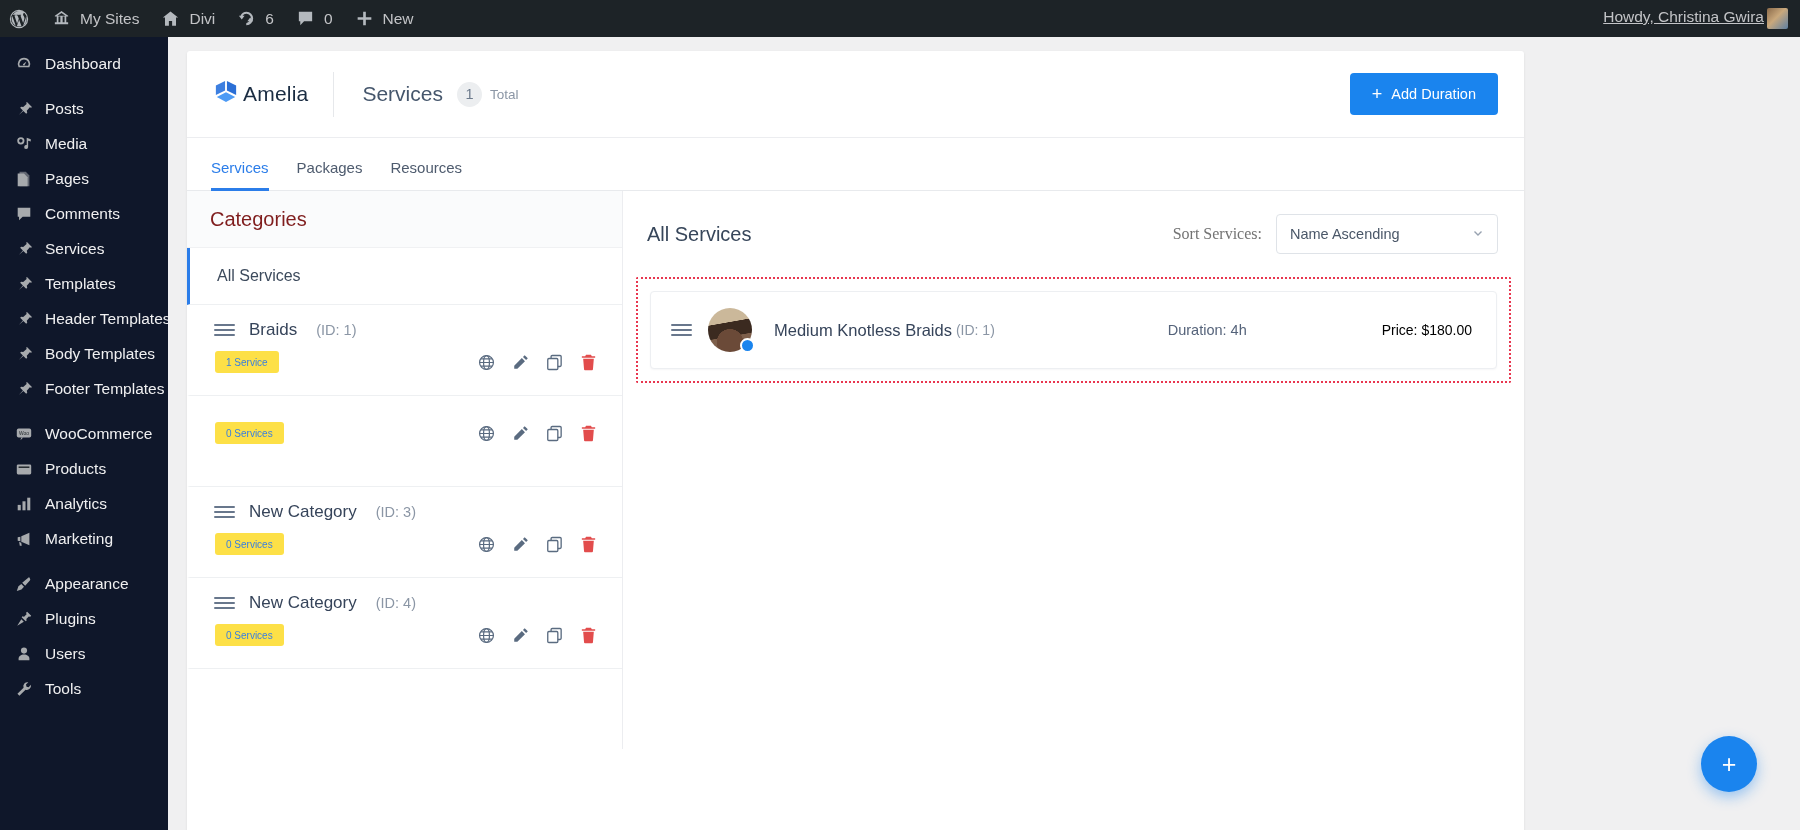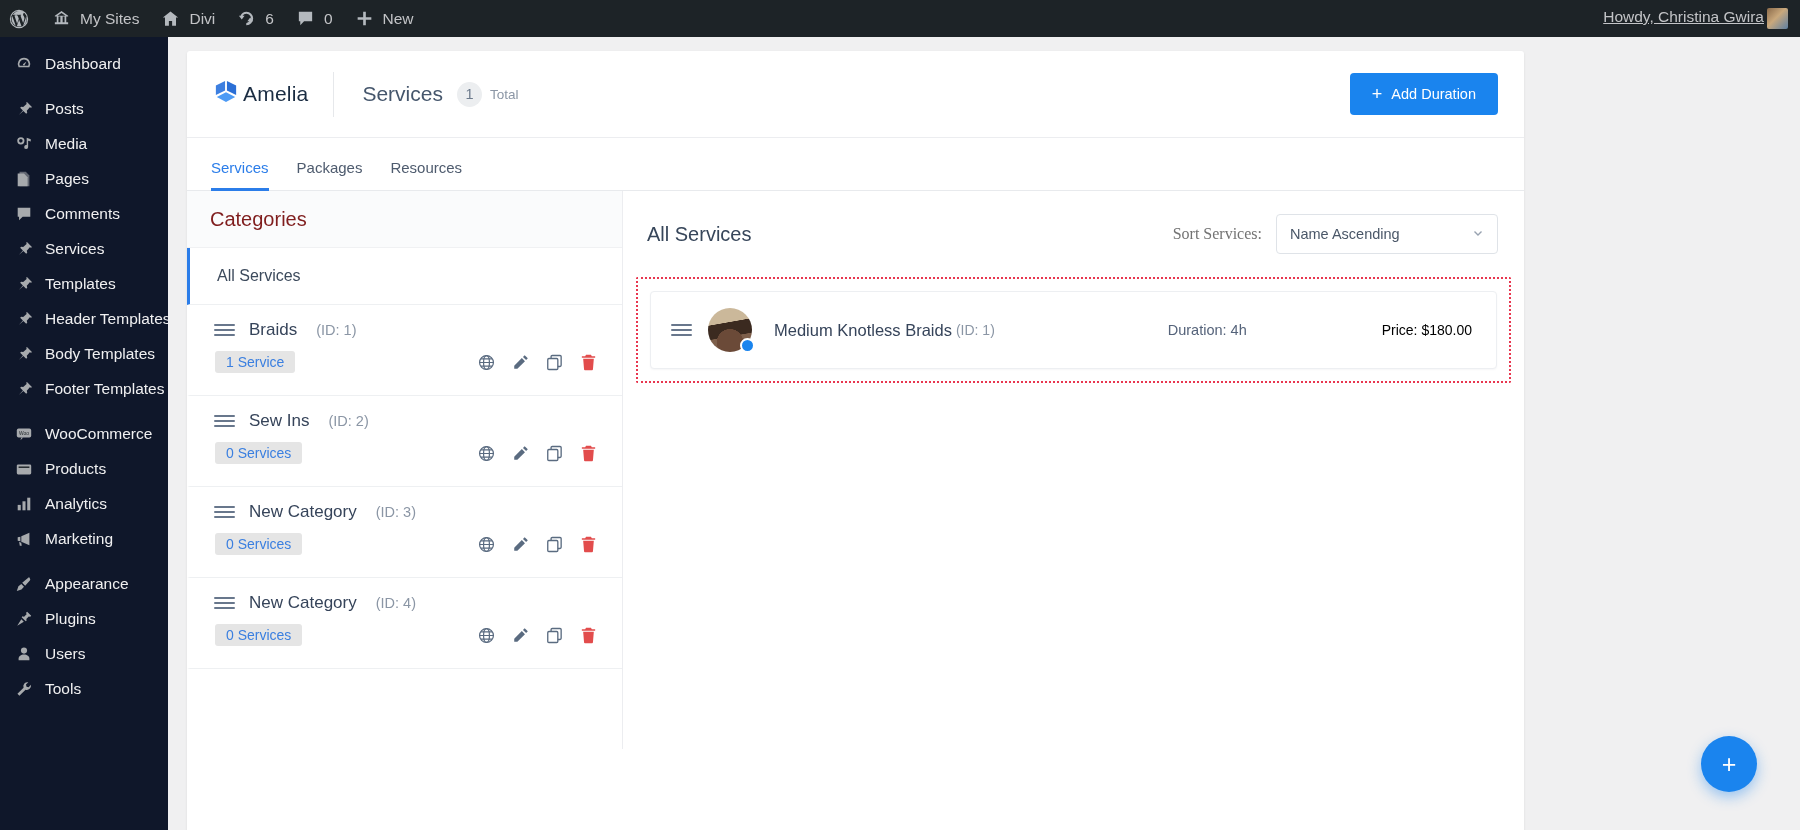--- a/index.html
+++ b/index.html
@@ -157,22 +157,22 @@
   .drag-ico i { display: block; width: 21px; height: 2px; background: #68778c; border-radius: 1px; }
   .cat-name { font-size: 17px; color: #36445a; }
   .cat-id { font-size: 14.5px; color: #8b96a5; margin-left: 5px; }
   .cat-line2 {
     display: flex; align-items: center;
     margin-top: 11px; padding-left: 1px;
   }
   .badge {
     display: inline-flex; align-items: center; justify-content: center;
     height: 22px; padding: 0 11px;
-    background: #e5e5e5; border-radius: 3px;
-    font-size: 14px; color: #3a7fe0;
+    background: #fde047; border-radius: 3px;
+    font-size: 10px; color: #3a7fe0;
   }
   .cat-actions { margin-left: auto; display: flex; align-items: center; gap: 15px; }
   .act { width: 19px; height: 19px; color: #5a6b80; cursor: pointer; display: inline-flex; }
   .act.del { color: #e24c4c; }
 
   
   .col-services { flex: 1; padding: 0; }
   .svc-head {
     display: flex; align-items: center;
     height: 86px; padding: 0 26px 0 24px;
@@ -552,29 +552,20 @@
                 <span class="act del">
                     <svg width="19" height="19" viewBox="0 0 20 20" fill="currentColor">
                       <path d="M7.4 1.8h5.2l.9 1.5h3.5v1.8H3V3.3h3.5l.9-1.5zM4.4 6h11.2l-.9 11.2a1 1 0 01-1 .9H6.3a1 1 0 01-1-.9L4.4 6z"></path>
                     </svg>
                   </span>
               </span>
             </div>
           </div>
 
           <div class="cat-row">
-            <div class="cat-line1">
-              <span class="drag-ico">
-                  <i></i>
-                  <i></i>
-                  <i></i>
-                </span>
-              <span class="cat-name">Sew Ins</span>
-              <span class="cat-id">(ID: 2)</span>
-            </div>
             <div class="cat-line2">
               <span class="badge">0 Services</span>
               <span class="cat-actions">
                 <span class="act">
                     <svg width="19" height="19" viewBox="0 0 20 20" fill="none" stroke="currentColor" stroke-width="1.3">
                       <circle cx="10" cy="10" r="7.3"></circle>
                       <ellipse cx="10" cy="10" rx="3.1" ry="7.3"></ellipse>
                       <path d="M2.9 10h14.2M4 6.3h12M4 13.7h12"></path>
                     </svg>
                   </span>

